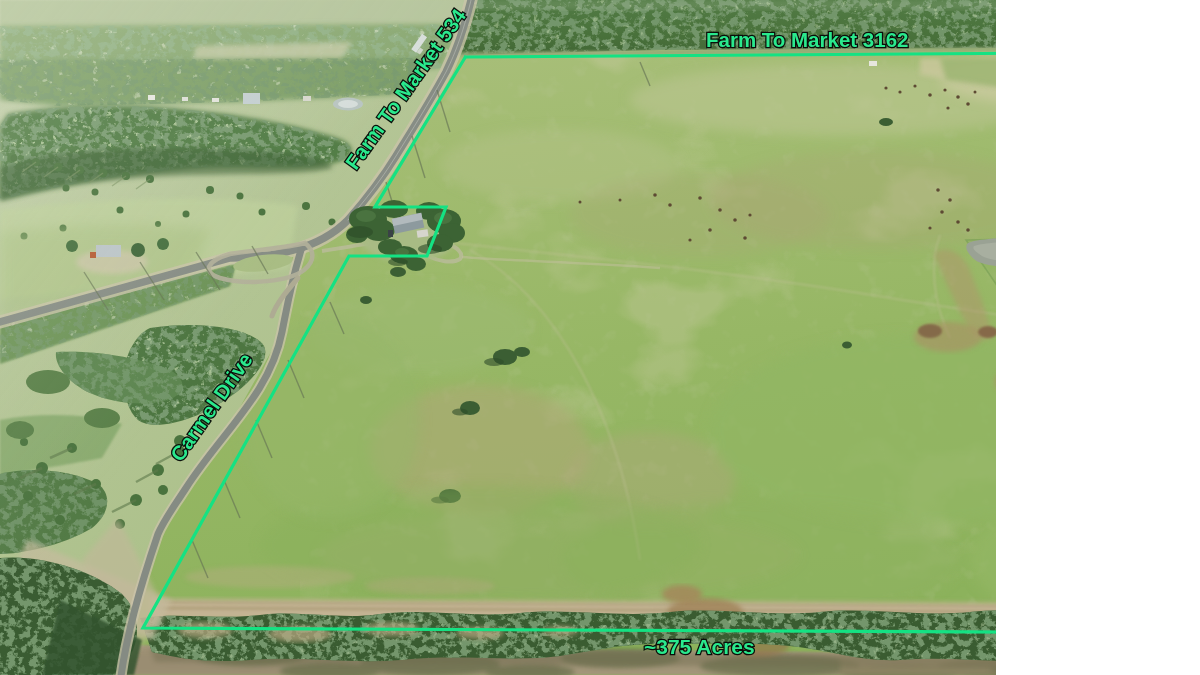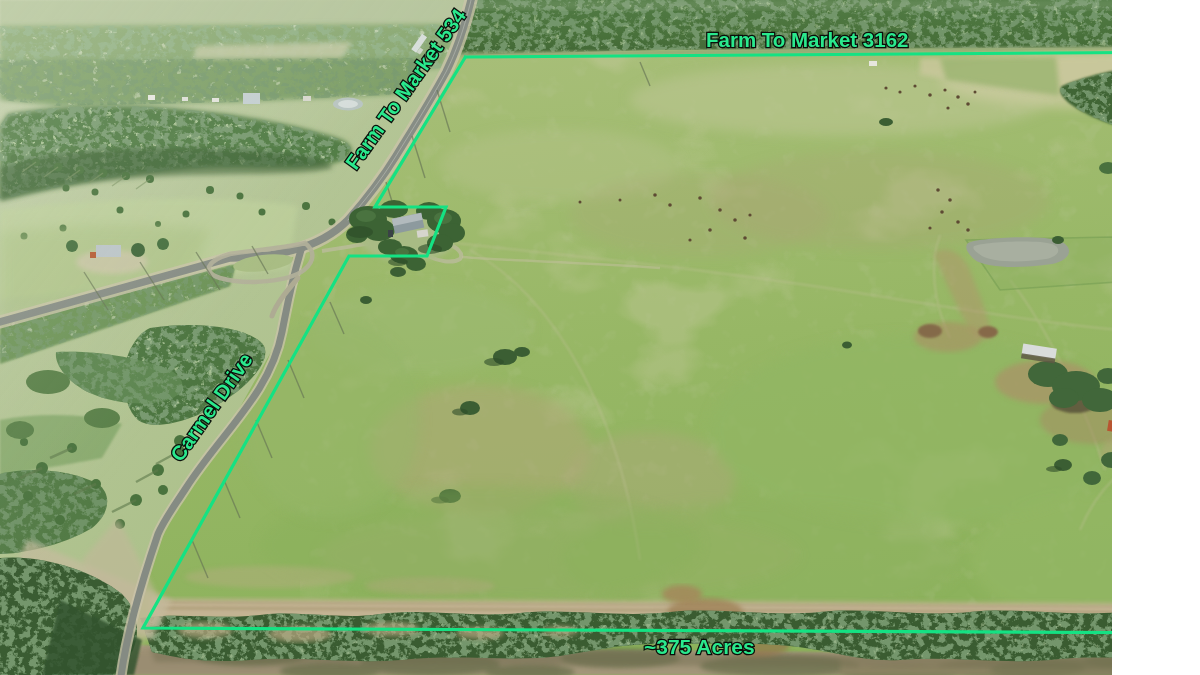--- a/index.html
+++ b/index.html
@@ -1,16 +1,16 @@
 <!DOCTYPE html>
 <html><head>
 <meta charset="utf-8">
 <style>
   html,body{margin:0;padding:0;}
-  #stage{position:relative;width:1112px;height:675px;overflow:hidden;
+  #stage{position:relative;width:996px;height:675px;overflow:hidden;
     font-family:"Liberation Sans",sans-serif;background:#a3bb7a;}
   svg{display:block}
 </style>
 </head>
 <body>
 <div id="stage">
 <svg width="1200" height="675" viewBox="0 0 1200 675">
 <defs>
 
   <filter id="treeDark" x="-3%" y="-3%" width="106%" height="106%">

